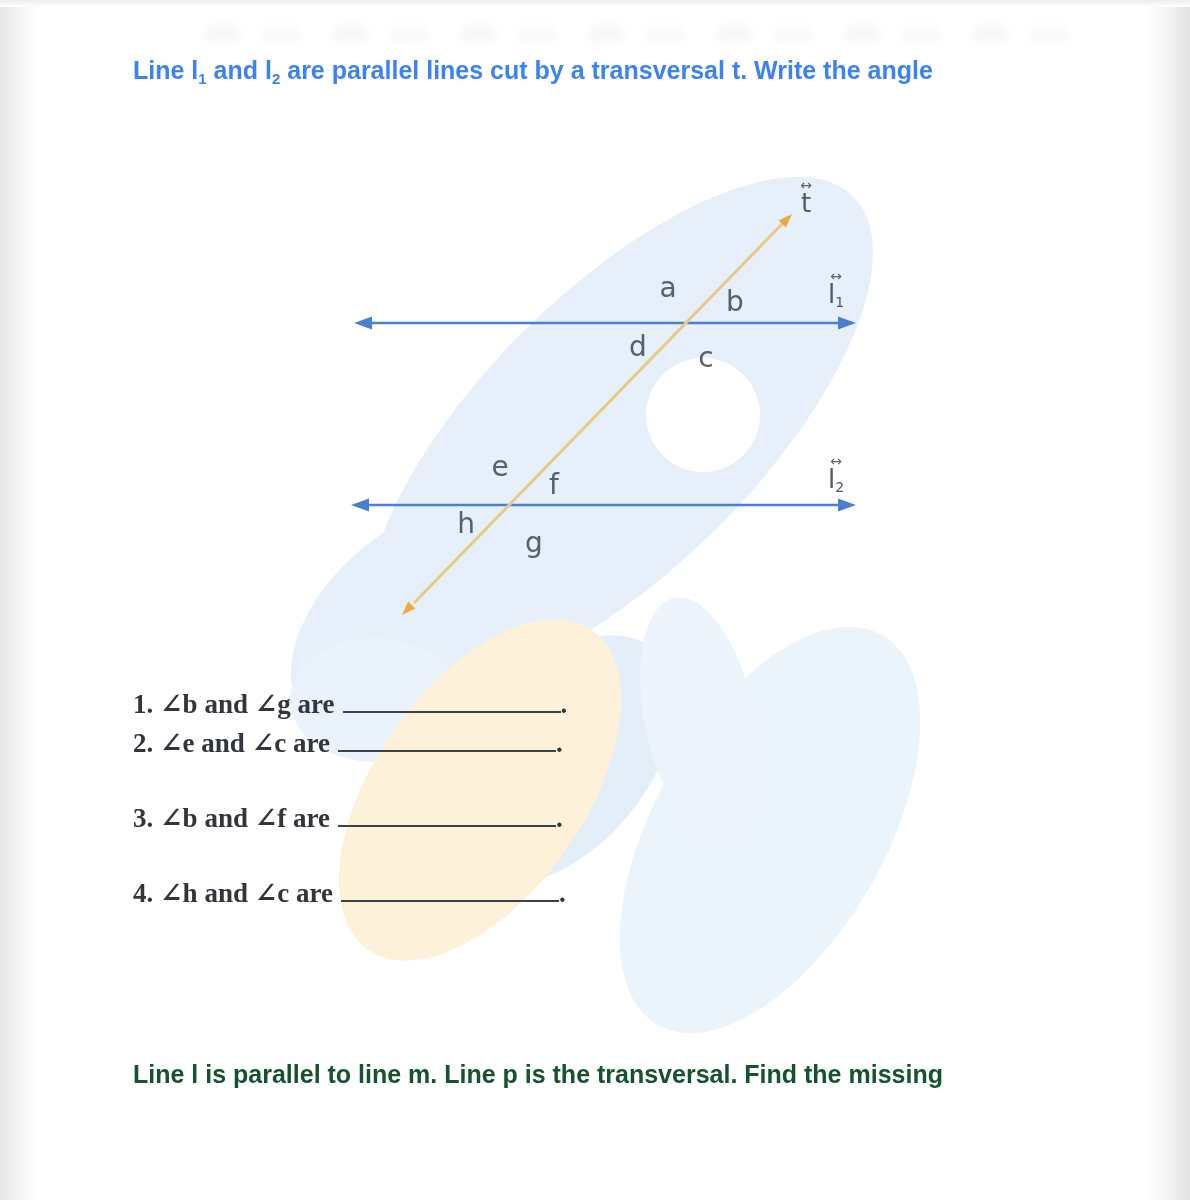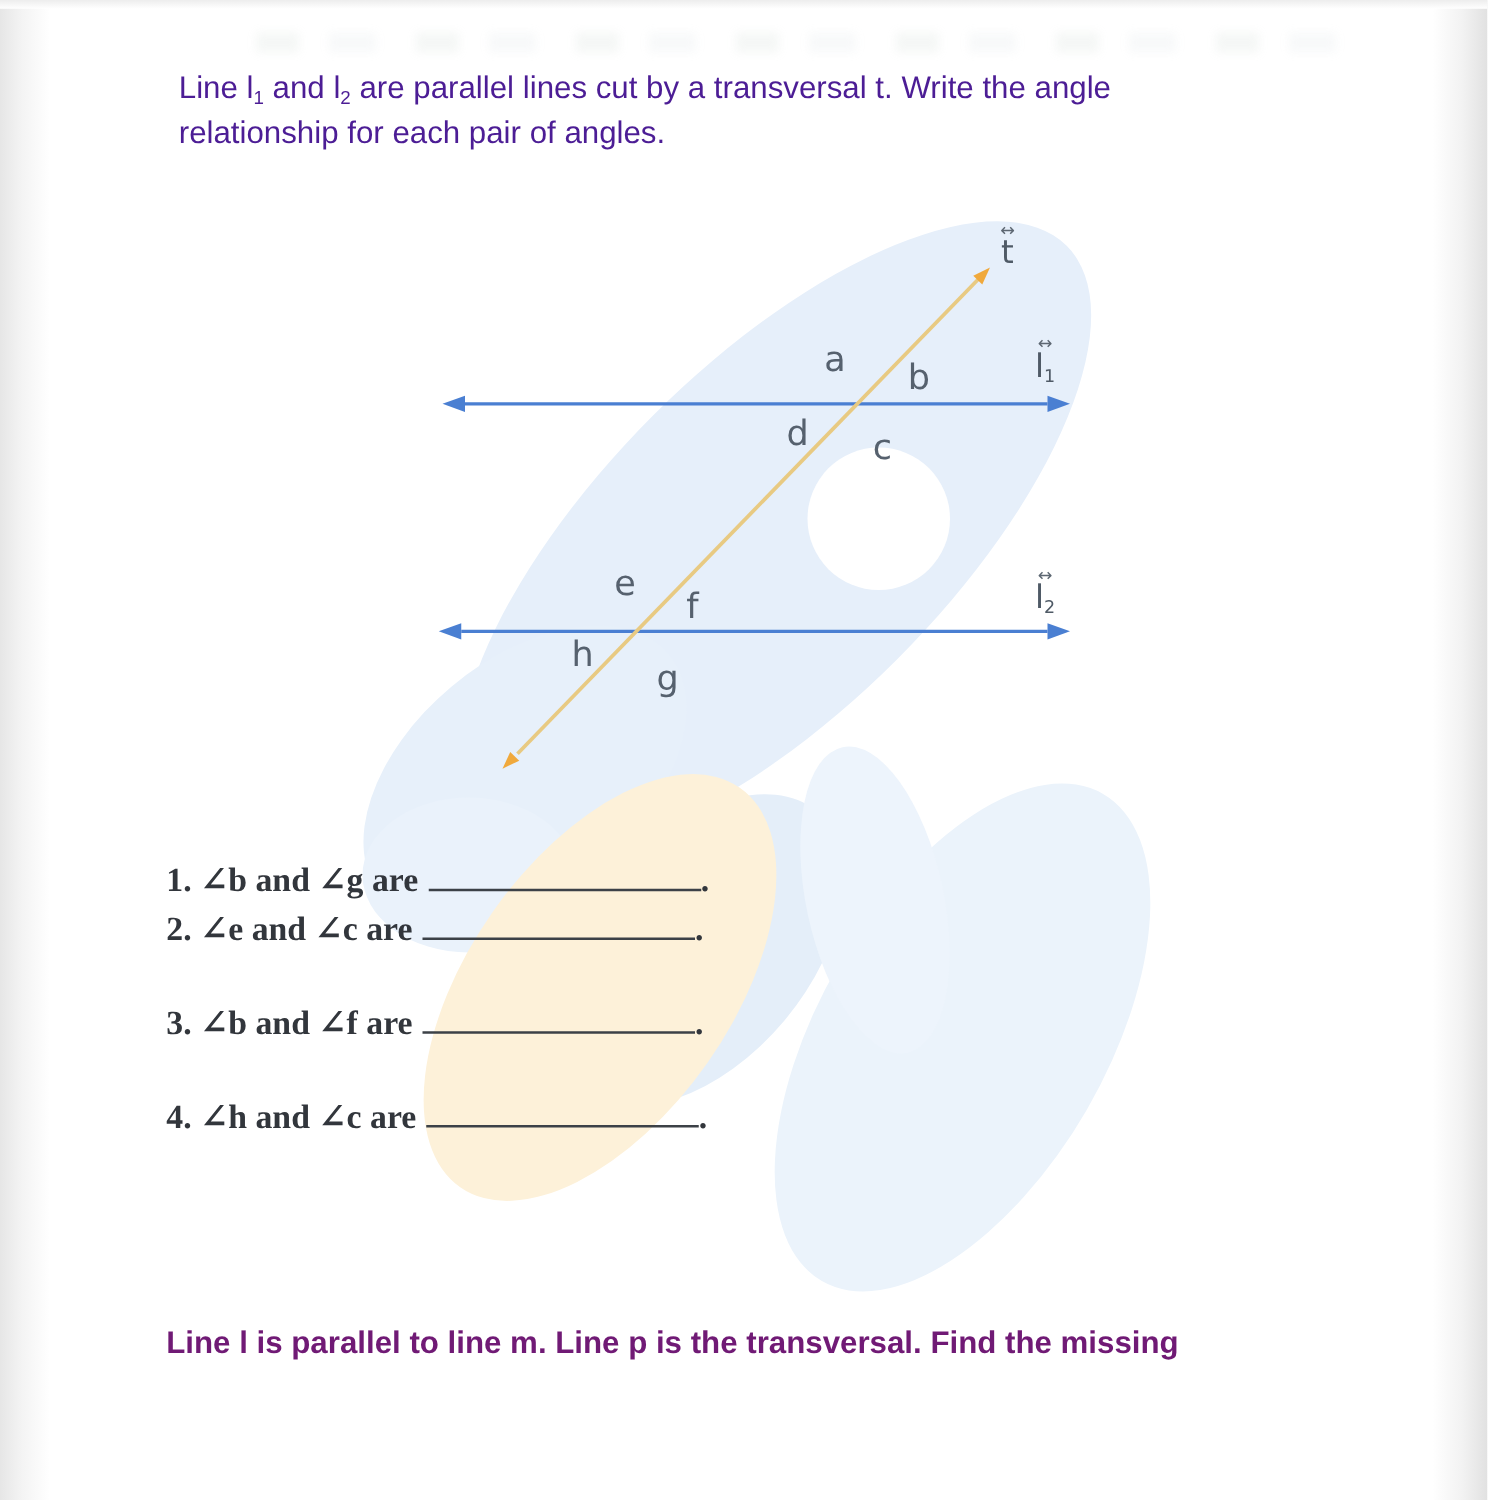--- a/index.html
+++ b/index.html
@@ -15,22 +15,22 @@
   .edge-top{position:absolute;left:0;right:0;top:0;height:7px;
     background:linear-gradient(to bottom,#ededed,#ffffff);}
   .bleed-through{
     position:absolute;left:205px;top:26px;width:865px;height:16px;
     background:repeating-linear-gradient(90deg,
       rgba(190,205,196,0.28) 0 34px, rgba(255,255,255,0) 34px 58px,
       rgba(196,208,214,0.22) 58px 96px, rgba(255,255,255,0) 96px 128px);
     filter:blur(4px);opacity:.55;
   }
   .title{
-    position:absolute;left:143px;top:52px;width:920px;
-    font-size:25px;font-weight:normal;color:#4c1d95;line-height:36px;
+    position:absolute;left:133px;top:52px;width:920px;
+    font-size:25px;font-weight:bold;color:#3b82f6;line-height:36px;
   }
   .title .line{display:block;}
   sub.small{font-size:15px;vertical-align:-5px;line-height:0;}
   .wm-svg{position:absolute;left:280px;top:140px;z-index:0;}
   .diagram{position:absolute;left:280px;top:140px;width:680px;height:540px;z-index:2;}
   .diagram svg{position:absolute;left:0;top:0;}
   .angle-label{
     position:absolute;transform:translate(-50%,-50%);
     font-size:28px;color:#56616e;line-height:28px;z-index:3;
     font-family:"DejaVu Sans","Liberation Sans",sans-serif;
@@ -46,35 +46,34 @@
     position:absolute;left:133px;z-index:3;white-space:nowrap;
     font-family:"Liberation Serif","DejaVu Serif",serif;
     font-size:27px;font-weight:bold;color:#32363c;text-align:right;
   }
   .question .blank{
     display:inline-block;width:218px;height:1em;margin-left:8px;
     border-bottom:2px solid #3c4147;
   }
   .footer{
     position:absolute;left:133px;top:1056px;width:930px;z-index:3;
-    font-size:25px;font-weight:bold;color:#701a75;line-height:36px;
+    font-size:25px;font-weight:bold;color:#14532d;line-height:36px;
   }
   .footer .line{display:block;}
 </style>
 </head>
 <body>
 
 <div class="edge-left"></div>
 <div class="edge-right"></div>
 <div class="edge-top"></div>
 <div class="bleed-through"></div>
 
 <div class="title">
   <span class="line"><span>Line l</span><sub class="small">1</sub><span> and l</span><sub class="small">2</sub><span> are parallel lines cut by a transversal t. Write the angle</span></span>
-  <span class="line">relationship for each pair of angles.</span>
 </div>
 
 <svg class="wm-svg" width="680" height="950" viewBox="0 0 680 950">
   <ellipse cx="340" cy="290" rx="330" ry="138" transform="rotate(-45 340 290)" fill="#e6effa"></ellipse>
   <ellipse cx="140" cy="480" rx="150" ry="92" transform="rotate(-40 140 480)" fill="#e7f0fa"></ellipse>
   <ellipse cx="95" cy="560" rx="85" ry="62" fill="#eaf2fb"></ellipse>
   <ellipse cx="490" cy="690" rx="225" ry="115" transform="rotate(-60 490 690)" fill="#ebf3fb"></ellipse>
   <ellipse cx="280" cy="620" rx="145" ry="88" transform="rotate(-50 280 620)" fill="#e4eef9"></ellipse>
   <ellipse cx="420" cy="580" rx="55" ry="125" transform="rotate(-12 420 580)" fill="#edf4fc"></ellipse>
   <ellipse cx="200" cy="650" rx="195" ry="105" transform="rotate(-55 200 650)" fill="#fdf1d9"></ellipse>

